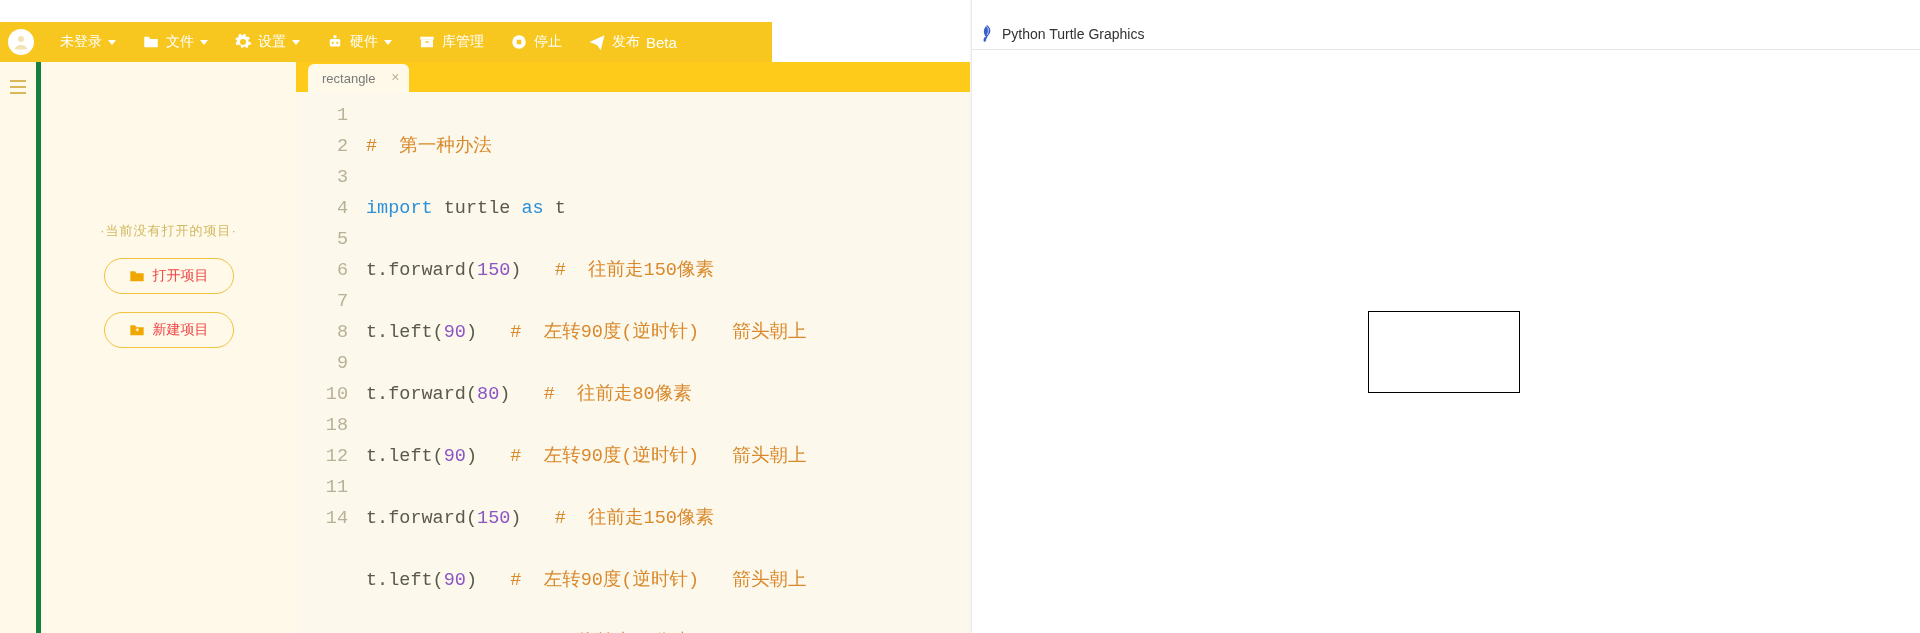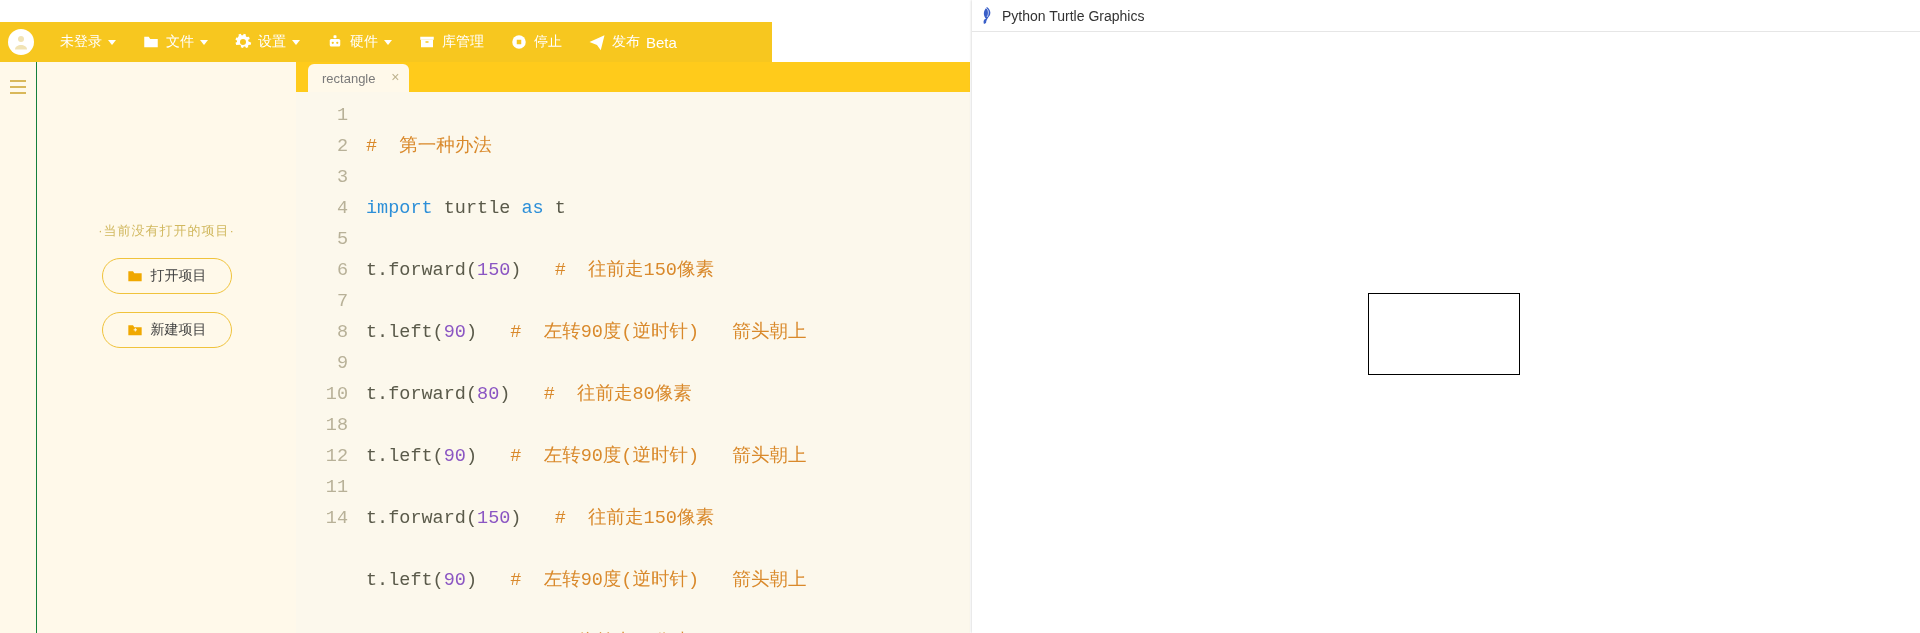--- a/index.html
+++ b/index.html
@@ -93,39 +93,39 @@
       justify-content: center;
       padding-top: 18px;
     }
     .side-strip .ham {
       width: 16px; height: 14px;
       display: inline-block;
     }
     .sidebar-panel {
       width: 260px;
       background: #fff9ea;
-      border-left: 1px solid #15803d;
+      border-left: 5px solid #15803d;
       display: flex;
       flex-direction: column;
       align-items: center;
       padding-top: 160px;
       gap: 18px;
     }
     .sidebar-panel .msg {
       color: #d1b85f;
       font-size: 13px;
       letter-spacing: 1px;
     }
     .sidebar-panel .pill-btn {
       width: 130px;
       height: 36px;
       border: 1px solid #f0c33c;
       border-radius: 999px;
       background: transparent;
-      color: #404040;
+      color: #ef4444;
       font-size: 14px;
       display: inline-flex;
       align-items: center;
       justify-content: center;
       gap: 8px;
       cursor: pointer;
     }
     .pill-btn .folder-icon { width: 16px; height: 14px; fill: #f0a800; }
 
     .editor-col {
@@ -204,20 +204,21 @@
     .turtle-titlebar {
       height: 32px;
       background: #ffffff;
       border-bottom: 1px solid #e6e6e6;
       display: flex;
       align-items: center;
       padding: 0 8px;
       gap: 8px;
       font-size: 14px;
       color: #323232;
+      margin-top: 18px;
     }
     .turtle-titlebar .feather {
       width: 14px; height: 20px;
     }
     .turtle-canvas {
       position: relative;
       width: 100%;
       height: calc(100% - 32px);
       background: #fff;
     }

